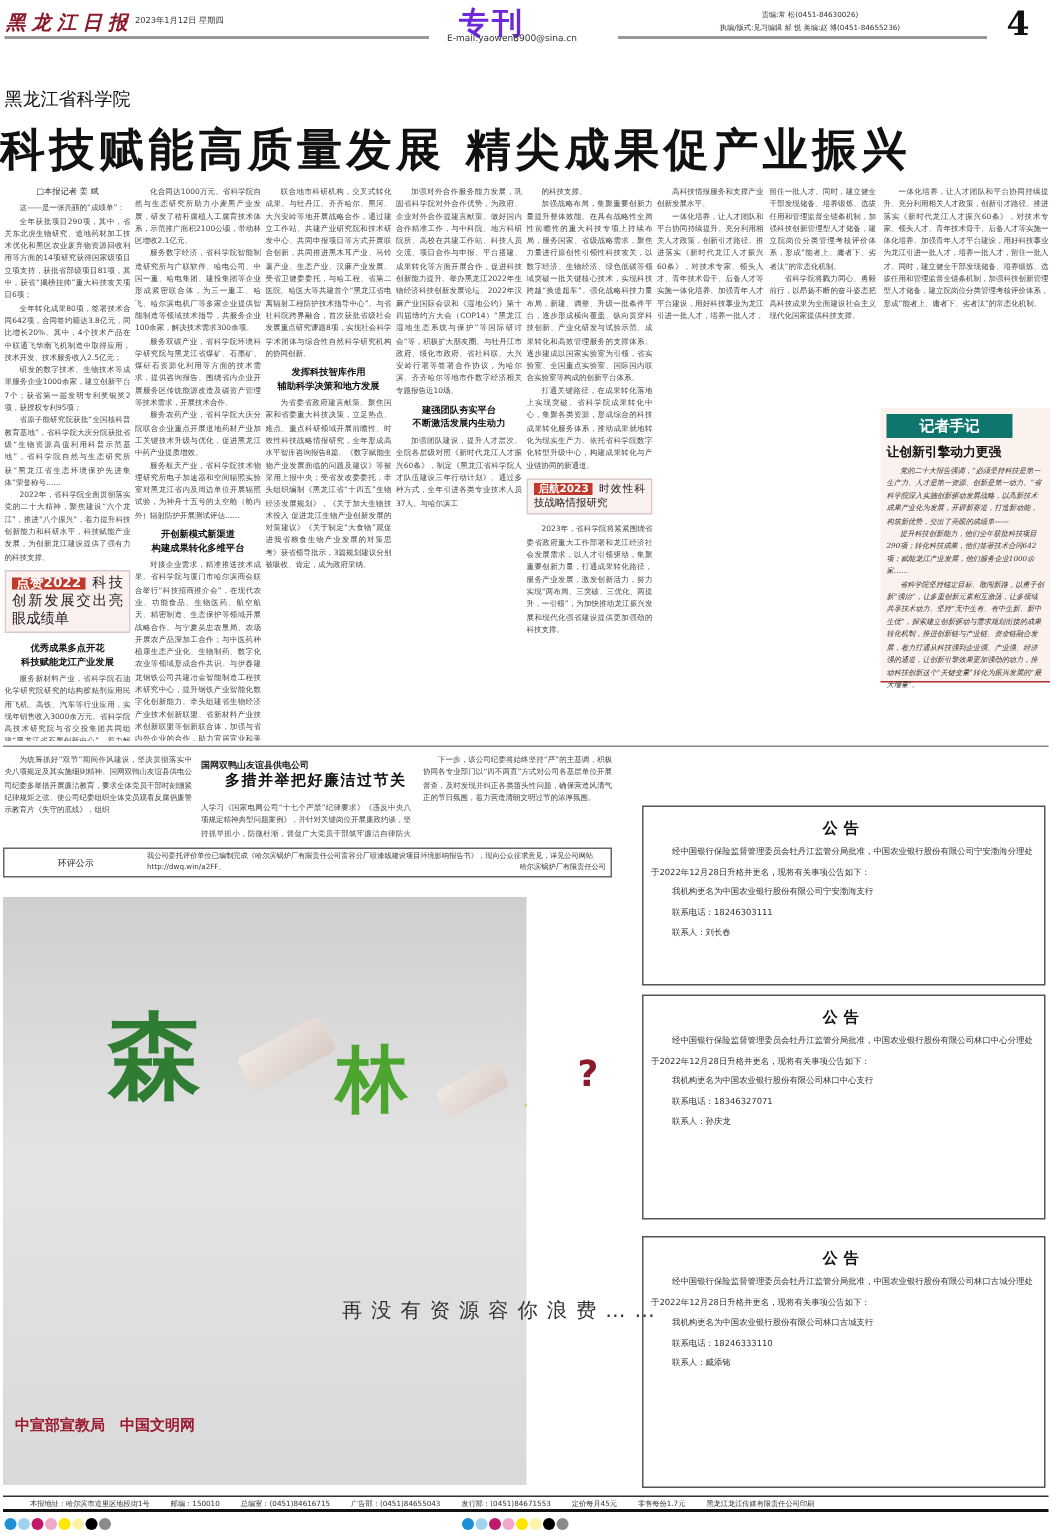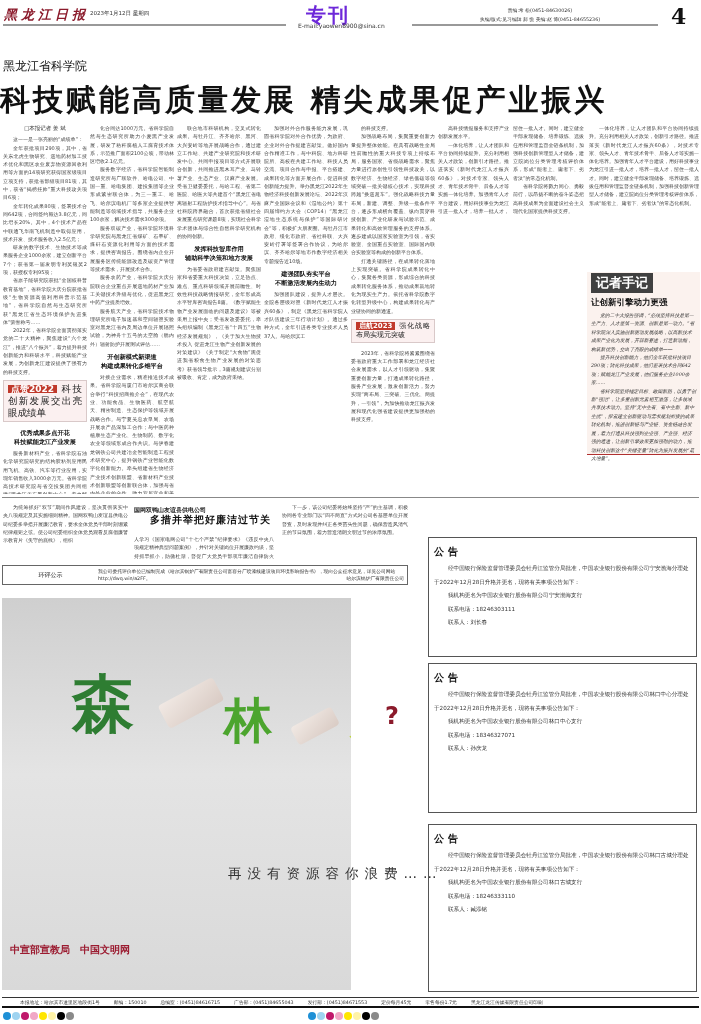--- a/index.html
+++ b/index.html
@@ -16,29 +16,29 @@
 .org{left:3px;top:58px;font-family:"DejaVu Serif",serif;font-size:12px;color:#111}
 .headline{left:0;top:80px;width:701px;font-family:"DejaVu Sans",sans-serif;font-weight:bold;font-size:30px;letter-spacing:3px;color:#111}
 .col{font-size:5px;line-height:8.3px;color:#444;text-align:justify;overflow:hidden}
 .col p{text-indent:10px}
 .byline{font-size:5.5px;color:#333;text-align:center;margin-bottom:3px}
 .subhead{font-family:"DejaVu Serif",serif;font-weight:bold;font-size:6.2px;line-height:9px;text-align:center;color:#111;margin:4px 0 3px}
 .badge-box{border:1px solid #d9c9c9;background:#fbf0f0;padding:2px 4px;margin:4px 0 6px}
 .badge-tag{display:inline-block;background:#c0392b;color:#fff;font-weight:bold;font-size:9px;padding:0 3px;margin-right:3px}
 .badge-text{font-family:"DejaVu Serif",serif;font-size:9.5px;color:#222;line-height:12px}
 .note-box{left:587px;top:272px;width:113px;height:183px;background:#fbf2ee;border-bottom:1.5px solid #b03030;padding:0 4px}
-.note-tag{display:inline-block;background:#404040;color:#fff;font-weight:bold;font-size:13px;padding:1px 5px;margin-top:0}
+.note-tag{display:inline-block;background:#0f766e;color:#fff;font-weight:bold;font-size:10px;padding:1px 22px;margin-top:0}
 .note-title{font-family:"DejaVu Serif",serif;font-weight:bold;font-size:8.5px;text-align:left;margin:4px 0 3px;color:#111}
 .note-body{font-family:"DejaVu Serif",serif;font-style:italic;font-size:4.8px;line-height:8.4px;color:#333}
 .note-body p{text-indent:9px}
 .sep-h{height:1px;background:#888}
 .sub-article-org{left:134px;top:506px;font-size:6px;font-weight:bold;color:#222}
 .sub-article-title{left:150px;top:513px;font-size:10px;font-weight:bold;letter-spacing:1px;color:#111}
 .notice{border:1px solid #555;padding:3px 5px}
-.notice-title{font-weight:bold;font-size:10px;letter-spacing:4px;margin:4px 0 3px;color:#111}
+.notice-title{text-align:center;font-weight:bold;font-size:10px;letter-spacing:4px;margin:4px 0 3px;color:#111}
 .notice-body{font-size:5.6px;line-height:13.5px;color:#333}
 .notice-body .ind{text-indent:14px}
 .notice-body .ind2{padding-left:14px}
 .eia{left:2px;top:565px;width:406px;height:20px;border:1px solid #666;display:flex;align-items:center}
 .eia-label{width:95px;text-align:center;font-size:6px;color:#222}
 .eia-text{font-size:4.8px;line-height:7px;color:#333;flex:1;padding-right:3px}
 .ad{left:2px;top:598px;width:349px;height:392px;background:linear-gradient(180deg,#cfcfcf 0%,#e4e4e4 45%,#d9d9d9 100%);overflow:hidden}
 .ad-word{font-weight:bold}
 .eraser{position:absolute;background:linear-gradient(160deg,#f1e9e4,#d9cbc4);border-radius:4px;transform:rotate(-28deg)}
 .ad-slogan{position:absolute;left:228px;top:865px;font-size:13.5px;letter-spacing:6px;color:#333}
@@ -107,21 +107,21 @@
   <div class="subhead" style="white-space:pre-line">建强团队夯实平台
 不断激活发展内生动力</div>
   <p>加强团队建设，提升人才层次。全院各层级对照《新时代龙江人才振兴60条》，制定《黑龙江省科学院人才队伍建设三年行动计划》。通过多种方式，全年引进各类专业技术人员37人。与哈尔滨工</p>
 </div>
 
 <div class="abs col" style="left:351px;top:124px;width:84px;height:370px">
   <p>的科技支撑。</p>
   <p>加强战略布局，集聚重要创新力量提升整体效能。在具有战略性全局性前瞻性的重大科技专项上持续布局，服务国家、省级战略需求，聚焦力量进行原创性引领性科技攻关，以数字经济、生物经济、绿色低碳等领域突破一批关键核心技术，实现科技跨越“换道超车”。强化战略科技力量布局，新建、调整、升级一批条件平台，逐步形成横向覆盖、纵向贯穿科技创新、产业化研发与试验示范、成果转化和高效管理服务的支撑体系。逐步建成以国家实验室为引领，省实验室、全国重点实验室、国际国内联合实验室等构成的创新平台体系。</p>
   <p>打通关键路径，在成果转化落地上实现突破。省科学院成果转化中心，集聚各类资源，形成综合的科技成果转化服务体系，推动成果就地转化为现实生产力。依托省科学院数字化转型升级中心，构建成果转化与产业链协同的新通道。</p>
   <div class="badge-box">
-    <span class="badge-tag" style="font-size:7px">启航2023</span><span class="badge-text" style="font-size:7px;line-height:9px">强化战略布局实现元突破</span>
+    <span class="badge-tag" style="font-size:7px">启航2023</span><span class="badge-text" style="font-size:7px;line-height:9px">时效性科技战略情报研究</span>
   </div>
   <p>2023年，省科学院将紧紧围绕省委省政府重大工作部署和龙江经济社会发展需求，以人才引领驱动，集聚重要创新力量，打通成果转化路径，服务产业发展，激发创新活力，努力实现“两布局、三突破、三优化、两提升，一引领”，为加快推动龙江振兴发展和现代化强省建设提供更加强劲的科技支撑。</p>
 </div>
 
 <div class="abs col" style="left:438px;top:124px;width:146px;height:130px;column-count:2;column-gap:4px">
   <p>高科技情报服务和支撑产业创新发展水平。</p>
   <p>一体化培养，让人才团队和平台协同持续提升。充分利用相关人才政策，创新引才路径。推进落实《新时代龙江人才振兴60条》，对技术专家、领头人才、青年技术骨干、后备人才等实施一体化培养。加强青年人才平台建设，用好科技事业为龙江引进一批人才，培养一批人才，留住一批人才。同时，建立健全干部发现储备、培养锻炼、选拔任用和管理监督全链条机制，加强科技创新管理型人才储备，建立院岗位分类管理考核评价体系，形成“能者上、庸者下、劣者汰”的常态化机制。</p>
   <p>省科学院将戮力同心、勇毅前行，以昂扬不断的奋斗姿态把高科技成果为全面建设社会主义现代化国家提供科技支撑。</p>
 </div>
 <div class="abs col" style="left:589px;top:124px;width:110px;height:140px">

